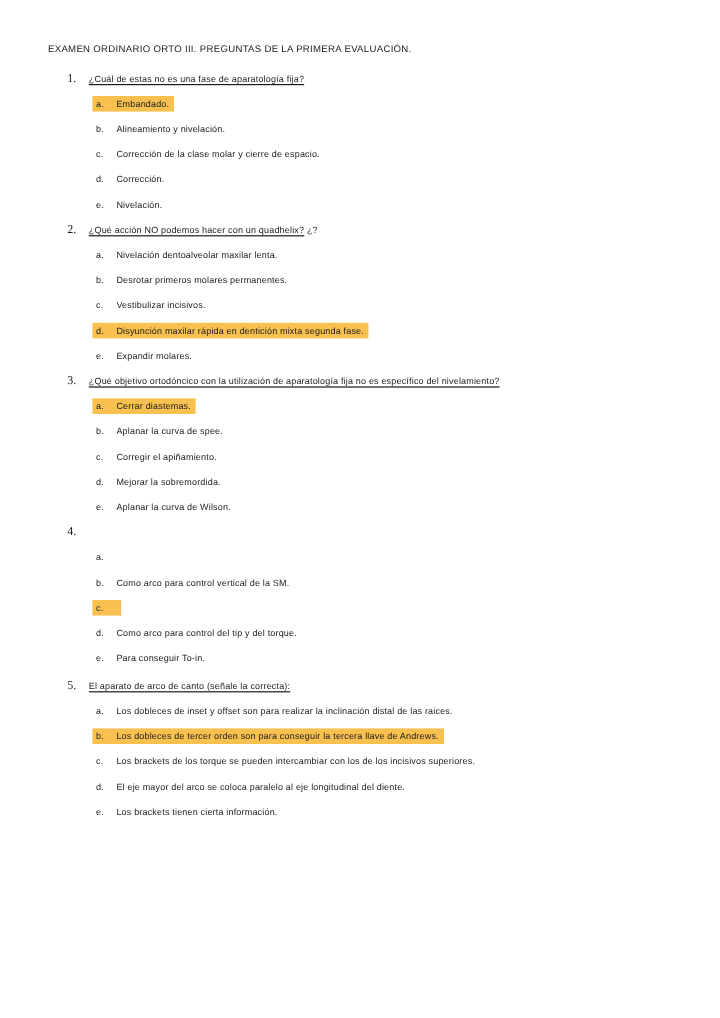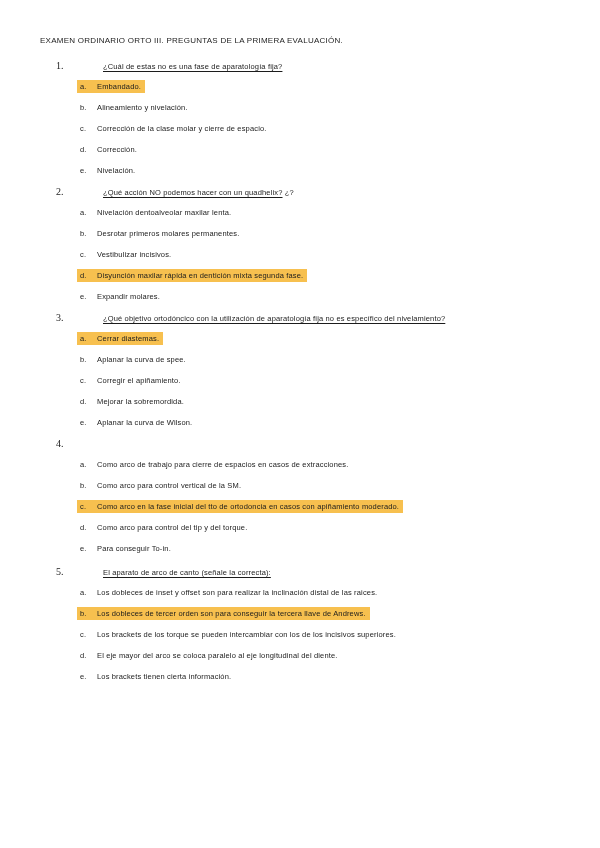--- a/index.html
+++ b/index.html
@@ -41,21 +41,20 @@
     font-family: "Liberation Serif", serif;
     font-size: 10px;
     line-height: 12px;
     width: 18px;
     flex: none;
   }
   .q-text {
     font-size: 7.5px;
     line-height: 10px;
     letter-spacing: 0.15px;
-    margin-left: 29px;
   }
   .q-text .q-main {
     text-decoration: underline;
     text-underline-offset: 2px;
     text-decoration-thickness: 0.8px;
   }
   .q-text .q-suffix {
     text-decoration: none;
   }
   .options {
@@ -203,33 +202,31 @@
         </div>
       </div>
       <div class="question">
         <div class="q-head">
           <span class="q-num">4.</span>
         </div>
         <div class="options">
           <div class="option">
             <span class="opt-inner">
               <span class="opt-letter">a.</span>
-              <span class="opt-text">Como arco de trabajo para cierre de espacios en casos de extracciones.</span>
             </span>
           </div>
           <div class="option">
             <span class="opt-inner">
               <span class="opt-letter">b.</span>
               <span class="opt-text">Como arco para control vertical de la SM.</span>
             </span>
           </div>
           <div class="option">
             <span class="opt-inner" style="background: rgb(247, 192, 79);">
               <span class="opt-letter">c.</span>
-              <span class="opt-text">Como arco en la fase inicial del tto de ortodoncia en casos con apiñamiento moderado.</span>
             </span>
           </div>
           <div class="option">
             <span class="opt-inner">
               <span class="opt-letter">d.</span>
               <span class="opt-text">Como arco para control del tip y del torque.</span>
             </span>
           </div>
           <div class="option">
             <span class="opt-inner">

